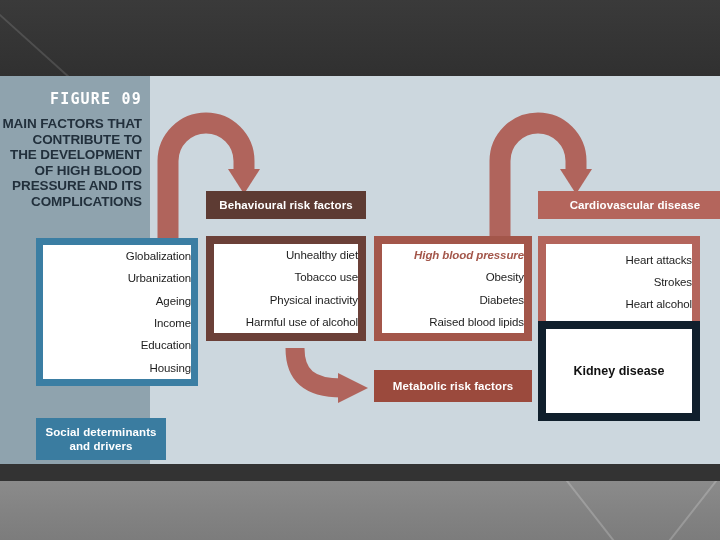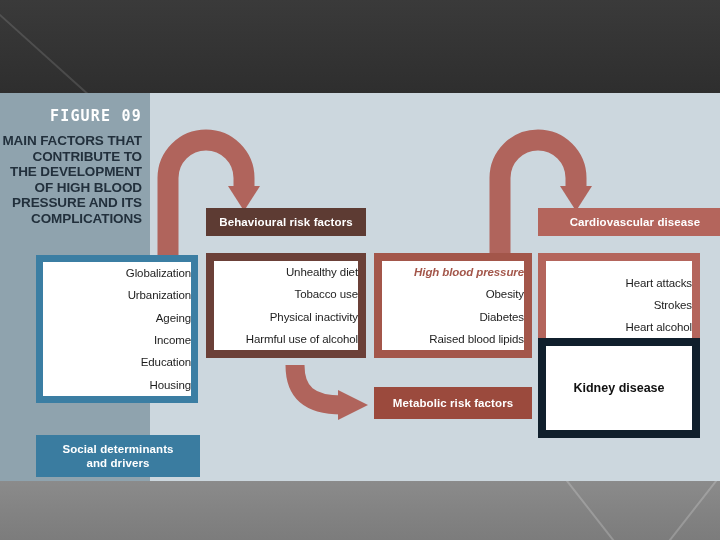--- a/index.html
+++ b/index.html
@@ -36,21 +36,21 @@
   .band-bottom .diagb {
     position: absolute;
     width: 300px; height: 2px;
     background: rgba(255,255,255,0.20);
   }
   .band-bottom .d1 { left: 560px; top: -10px; transform: rotate(52deg); transform-origin: left center; }
   .band-bottom .d2 { left: 720px; top: -6px;  transform: rotate(128deg); transform-origin: left center; }
 
   
   .canvas {
-    position: absolute; left: 0; top: 93px; width: 720px; height: 388px;
+    position: absolute; left: 0; top: 76px; width: 720px; height: 388px;
     background: #ccd7de;
   }
   
   .title-panel {
     position: absolute; left: 0; top: 0; width: 150px; height: 388px;
     background: #8fa3ae;
   }
   .figure-label {
     position: absolute; right: 8px; top: 14px;
     color: #ffffff;
@@ -96,21 +96,21 @@
     padding-left: 14px;
     letter-spacing: -0.1px;
   }
 
   
   #box-social {
     left: 36px; top: 162px; width: 162px; height: 148px;
     border: 7px solid #3b7ea3;
   }
   #lbl-social {
-    left: 36px; top: 342px; width: 164px; height: 42px;
+    left: 36px; top: 342px; width: 130px; height: 42px;
     background: #3a7ca0;
     flex-direction: column; line-height: 14px;
   }
   
   #hdr-behav {
     left: 206px; top: 115px; width: 160px; height: 28px;
     background: #5d3b33;
   }
   #box-behav {
     left: 206px; top: 160px; width: 160px; height: 105px;
@@ -127,21 +127,21 @@
   }
   
   #hdr-cvd {
     left: 538px; top: 115px; width: 194px; height: 28px;
     background: #b4655c;
   }
   #box-cvd {
     left: 538px; top: 160px; width: 162px; height: 100px;
     border: 8px solid #b4655c;
   }
-  #box-cvd ul { justify-content: flex-start; padding-top: 16px; }
+  #box-cvd ul { justify-content: flex-start; padding-top: 10px; }
   #box-cvd li { margin-bottom: 10px; }
   #box-kidney {
     left: 538px; top: 245px; width: 162px; height: 100px;
     border: 8px solid #101f2c;
     display: flex; align-items: center; justify-content: center;
   }
   #box-kidney .kidney-text {
     font-size: 12.5px; font-weight: bold; color: #111111;
   }
 

